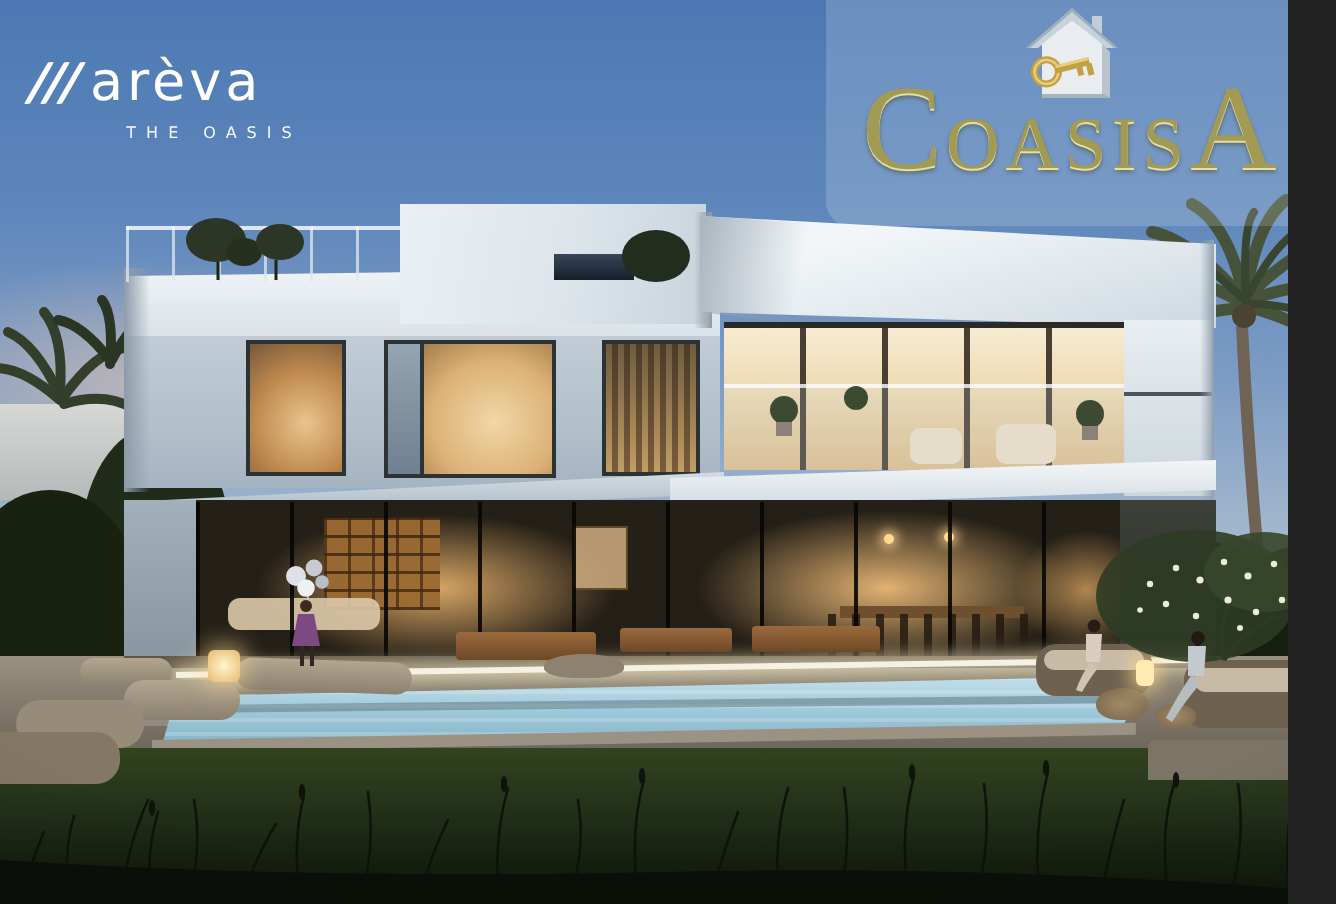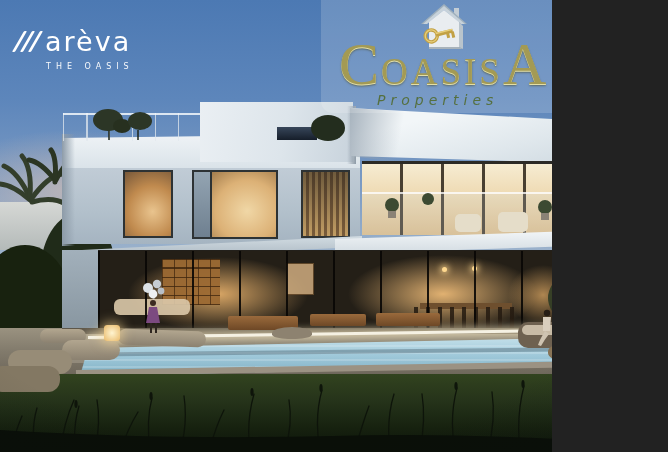--- a/index.html
+++ b/index.html
@@ -1,16 +1,16 @@
 <!DOCTYPE html>
 <html><head>
 <meta charset="utf-8">
 <style>
   html,body{margin:0;padding:0;background:#222;}
-  #canvas{position:relative;width:552px;height:452px;overflow:hidden;
+  #canvas{position:relative;width:644px;height:452px;overflow:hidden;
     font-family:"DejaVu Sans",sans-serif;}
   .abs{position:absolute;}
 
   
   .sky{inset:0;background:linear-gradient(180deg,#4c79b3 0%,#5d86bb 22%,#7d9cc4 42%,
        #a9bccf 62%,#c8cfd6 76%,#d9d2cb 88%,#d8cec6 100%);}
   .horizon-glow{left:-60px;top:130px;width:260px;height:120px;border-radius:50%;
     background:radial-gradient(closest-side,rgba(235,200,175,.55),rgba(235,200,175,0));}
 
   
@@ -137,21 +137,21 @@
   .vignette{inset:0;pointer-events:none;
     background:radial-gradient(120% 105% at 50% 35%,rgba(0,0,0,0) 60%,rgba(10,14,20,.28) 100%);}
 
   
   .mareva{left:18px;top:28px;width:150px;color:#fff;}
   .mareva-row{display:flex;align-items:flex-end;gap:2px;}
   .mareva-stroke{width:3px;height:21px;background:#fff;transform:skewX(-30deg);
     margin-right:3px;margin-bottom:3px;border-radius:1px;}
   .mareva-word{font-size:27px;font-weight:400;letter-spacing:2px;line-height:1;
     margin-left:3px;font-family:"DejaVu Sans",sans-serif;}
-  .mareva-tag{margin:7px 0 0 28px;font-size:8px;letter-spacing:5px;color:rgba(255,255,255,.95);}
+  .mareva-tag{margin:7px 0 0 28px;font-size:8px;letter-spacing:5px;color:rgba(255,255,255,.95);text-align:center;}
 
   .ciarla{top:0;right:0;width:231px;height:113px;background:rgba(255,255,255,.17);
     border-bottom-left-radius:12px;}
   .ciarla-text{position:absolute;left:18px;top:34px;display:flex;align-items:baseline;
     font-family:"Liberation Serif",serif;color:#a39a54;letter-spacing:2px;
     text-shadow:0 1px 0 #e3dfa8,0 2px 2px rgba(70,68,25,.55);}
   .ciarla-big{font-size:60px;line-height:1;}
   .ciarla-small{font-size:37px;line-height:1;letter-spacing:3px;}
   .ciarla-tag{position:absolute;left:56px;top:92px;font-style:italic;font-size:14px;
     letter-spacing:5px;color:#55703f;font-weight:500;}
@@ -414,16 +414,15 @@
         <rect x="29" y="33" width="3" height="5" fill="#c2a145"></rect>
         <rect x="34" y="33" width="3" height="6" fill="#c2a145"></rect>
         <rect x="19" y="30" width="17" height="1.4" fill="#e7cf7c"></rect>
       </g>
     </svg>
     <div class="ciarla-text">
       <span class="ciarla-big">C</span>
       <span class="ciarla-small">OASIS</span>
       <span class="ciarla-big">A</span>
     </div>
-    <div class="ciarla-tag">Properties</div>
   </div>
 
 </div>
 
 </body></html>

